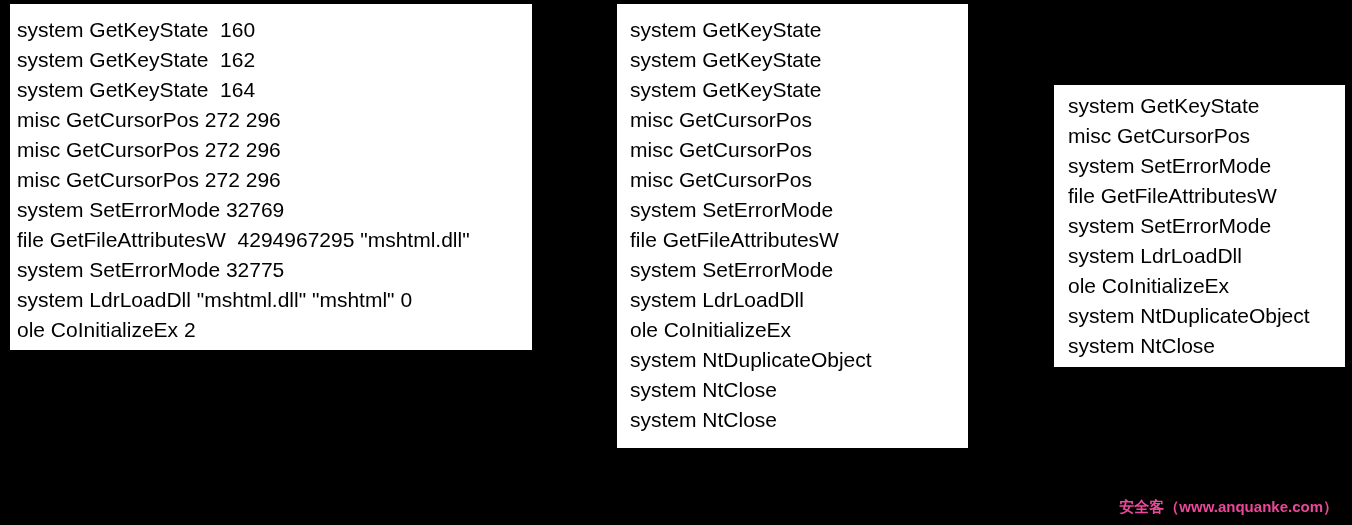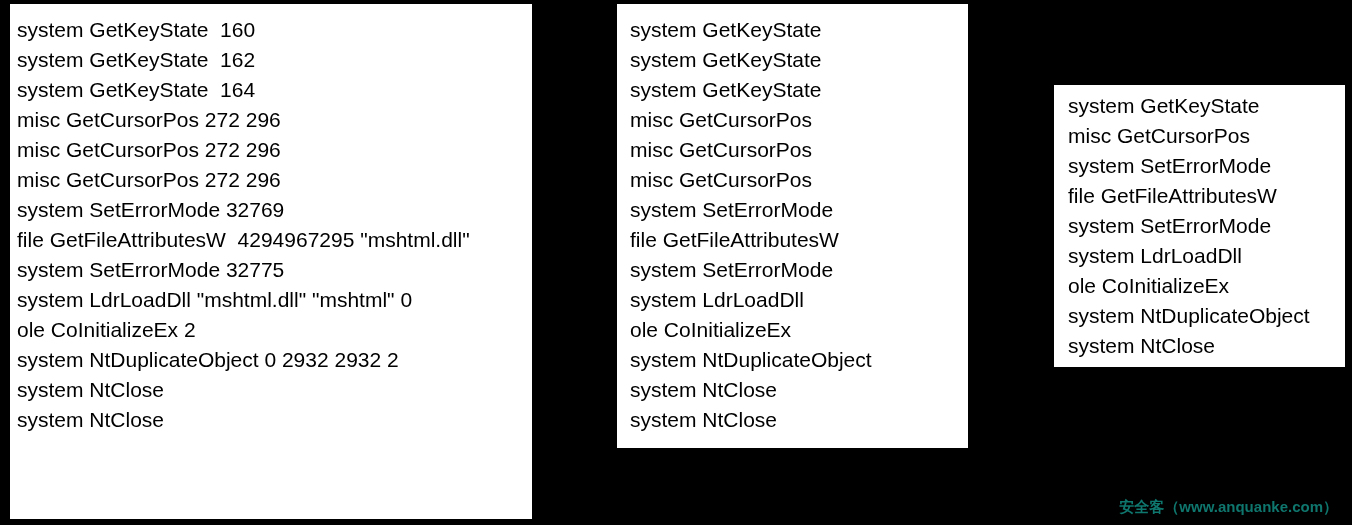--- a/index.html
+++ b/index.html
@@ -14,21 +14,21 @@
   .panel {
     position: absolute;
     background: #ffffff;
     color: #000000;
     font-size: 21px;
     line-height: 30px;
     white-space: pre;
     box-sizing: border-box;
   }
   .panel .line { height: 30px; }
-  #panel-raw    { left: 10px;   top: 4px;  width: 522px; height: 515px; padding: 11px 4px 0 7px; }
+  #panel-raw    { left: 10px;   top: 4px;  width: 522px; height: 346px; padding: 11px 4px 0 7px; }
   #panel-strip  { left: 617px;  top: 4px;  width: 351px; height: 444px; padding: 11px 4px 0 13px; }
   #panel-dedup  { left: 1054px; top: 85px; width: 291px; height: 282px; padding: 6px 4px 0 14px; }
   .watermark {
     position: absolute;
     right: 14px;
     bottom: 9px;
     color: #ffffff;
     font-weight: bold;
     font-size: 15px;
     line-height: 1.2;
@@ -37,13 +37,13 @@
 </style>
 </head>
 <body style="background: rgb(0, 0, 0);">
 
 <section id="panel-raw" class="panel" style="background: rgb(255, 255, 255); color: rgb(0, 0, 0);"><div class="line">system GetKeyState  160</div><div class="line">system GetKeyState  162</div><div class="line">system GetKeyState  164</div><div class="line">misc GetCursorPos 272 296</div><div class="line">misc GetCursorPos 272 296</div><div class="line">misc GetCursorPos 272 296</div><div class="line">system SetErrorMode 32769</div><div class="line">file GetFileAttributesW  4294967295 "mshtml.dll"</div><div class="line">system SetErrorMode 32775</div><div class="line">system LdrLoadDll "mshtml.dll" "mshtml" 0</div><div class="line">ole CoInitializeEx 2</div><div class="line">system NtDuplicateObject 0 2932 2932 2</div><div class="line">system NtClose</div><div class="line">system NtClose</div></section>
 
 <section id="panel-strip" class="panel" style="background: rgb(255, 255, 255); color: rgb(0, 0, 0);"><div class="line">system GetKeyState</div><div class="line">system GetKeyState</div><div class="line">system GetKeyState</div><div class="line">misc GetCursorPos</div><div class="line">misc GetCursorPos</div><div class="line">misc GetCursorPos</div><div class="line">system SetErrorMode</div><div class="line">file GetFileAttributesW</div><div class="line">system SetErrorMode</div><div class="line">system LdrLoadDll</div><div class="line">ole CoInitializeEx</div><div class="line">system NtDuplicateObject</div><div class="line">system NtClose</div><div class="line">system NtClose</div></section>
 
 <section id="panel-dedup" class="panel" style="background: rgb(255, 255, 255); color: rgb(0, 0, 0);"><div class="line">system GetKeyState</div><div class="line">misc GetCursorPos</div><div class="line">system SetErrorMode</div><div class="line">file GetFileAttributesW</div><div class="line">system SetErrorMode</div><div class="line">system LdrLoadDll</div><div class="line">ole CoInitializeEx</div><div class="line">system NtDuplicateObject</div><div class="line">system NtClose</div></section>
 
-<div class="watermark" style="color: #0f766e;">安全客（www.anquanke.com）</div>
+<div class="watermark" style="color: #ec4899;">安全客（www.anquanke.com）</div>
 
 </body></html>

